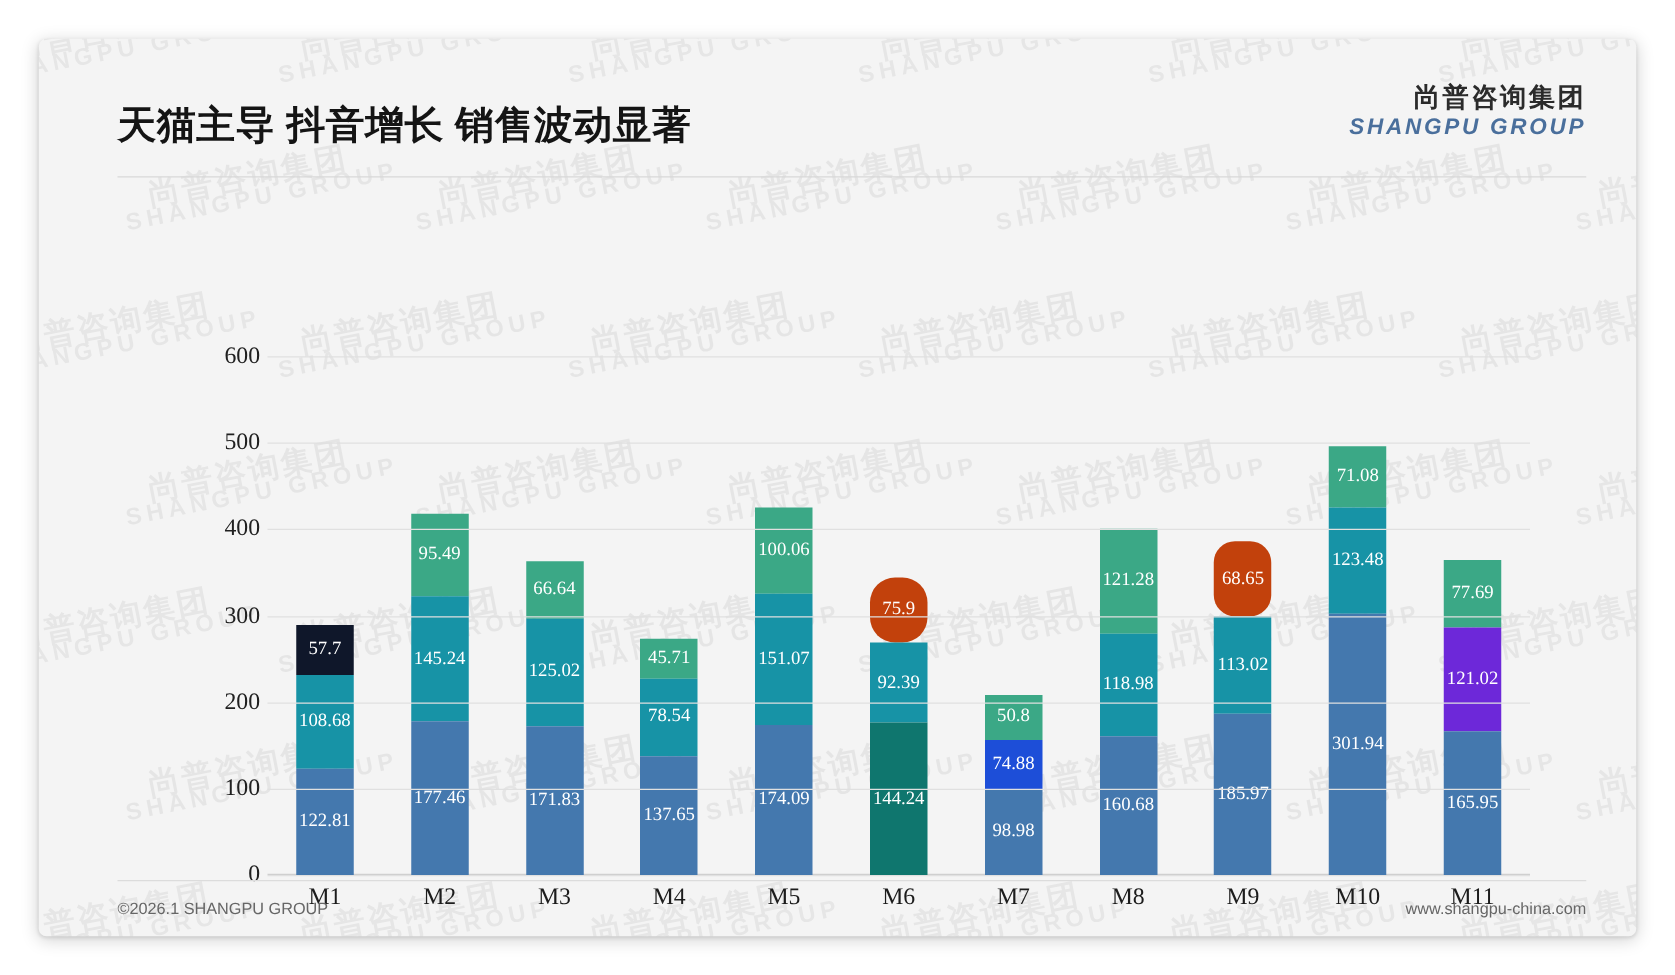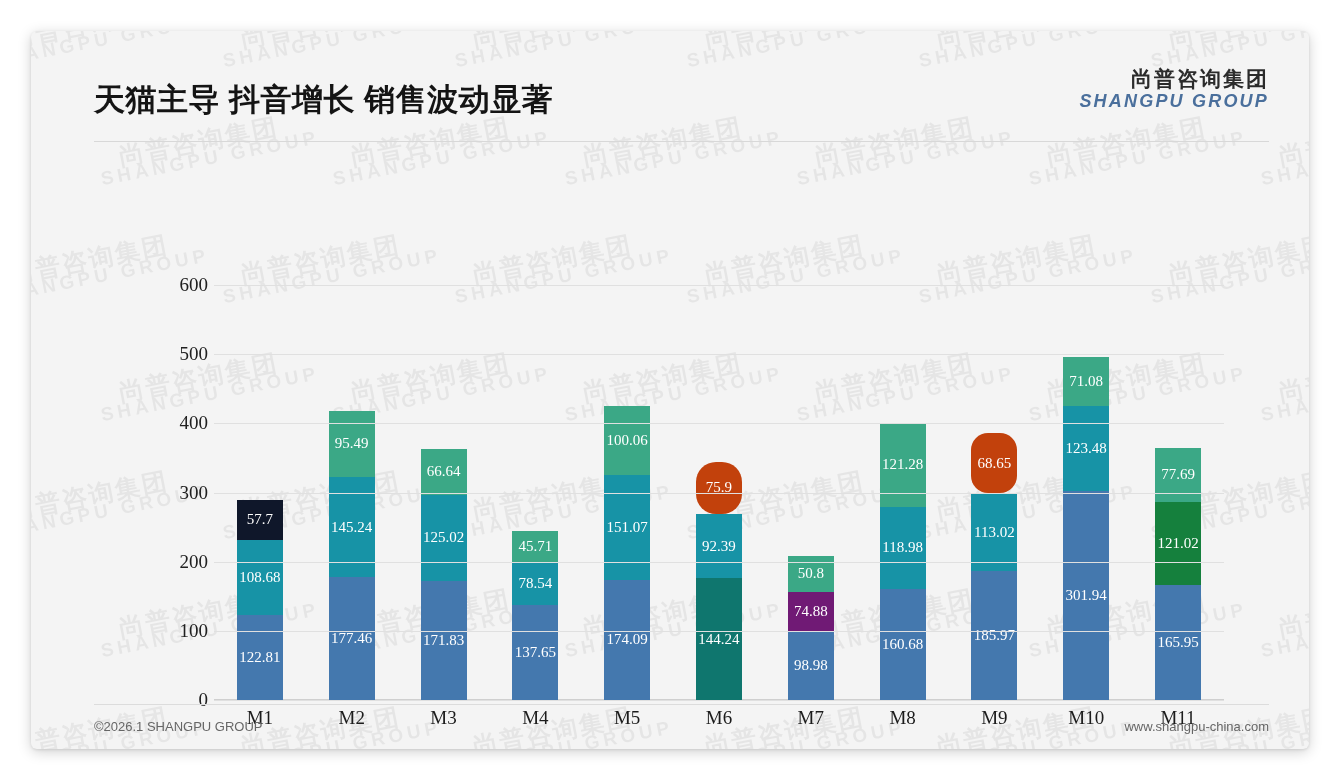--- a/index.html
+++ b/index.html
@@ -473,21 +473,21 @@
             <span class="seg-label">125.02</span>
           </div>
           <div class="seg" style="height: 118.849px; background: rgb(68, 120, 174);">
             <span class="seg-label">171.83</span>
           </div>
         </div>
         <div class="bar-col">
           <div class="seg" style="height: 31.6161px; background: rgb(59, 168, 134);">
             <span class="seg-label">45.71</span>
           </div>
-          <div class="seg" style="height: 42px; background: rgb(23, 147, 166);">
+          <div class="seg" style="height: 62px; background: rgb(23, 147, 166);">
             <span class="seg-label">78.54</span>
           </div>
           <div class="seg" style="height: 95.2079px; background: rgb(68, 120, 174);">
             <span class="seg-label">137.65</span>
           </div>
         </div>
         <div class="bar-col">
           <div class="seg" style="height: 69.2082px; background: rgb(59, 168, 134);">
             <span class="seg-label">100.06</span>
           </div>
@@ -506,21 +506,21 @@
             <span class="seg-label">92.39</span>
           </div>
           <div class="seg" style="height: 122px; background: #0f766e;">
             <span class="seg-label">144.24</span>
           </div>
         </div>
         <div class="bar-col">
           <div class="seg" style="height: 35.1367px; background: rgb(59, 168, 134);">
             <span class="seg-label">50.8</span>
           </div>
-          <div class="seg" style="height: 40px; background: #701a75; text-align: center;">
+          <div class="seg" style="height: 40px; background: #1d4ed8; text-align: center;">
             <span class="seg-label">74.88</span>
           </div>
           <div class="seg" style="height: 68.4612px; background: rgb(68, 120, 174);">
             <span class="seg-label">98.98</span>
           </div>
         </div>
         <div class="bar-col">
           <div class="seg" style="height: 83.8853px; background: rgb(59, 168, 134);">
             <span class="seg-label">121.28</span>
           </div>
@@ -550,21 +550,21 @@
             <span class="seg-label">123.48</span>
           </div>
           <div class="seg" style="height: 208.842px; background: rgb(68, 120, 174);">
             <span class="seg-label">301.94</span>
           </div>
         </div>
         <div class="bar-col">
           <div class="seg" style="height: 53.7356px; background: rgb(59, 168, 134);">
             <span class="seg-label">77.69</span>
           </div>
-          <div class="seg" style="height: 83.7055px; background: #15803d;">
+          <div class="seg" style="height: 83.7055px; background: #6d28d9;">
             <span class="seg-label">121.02</span>
           </div>
           <div class="seg" style="height: 114.782px; background: rgb(68, 120, 174);">
             <span class="seg-label">165.95</span>
           </div>
         </div>
       </div>
   <div class="gridline" style="top: 415px;"></div>
       <div class="ytick" style="top: 415px;">0</div>
       <div class="gridline" style="top: 345.833px;"></div>

